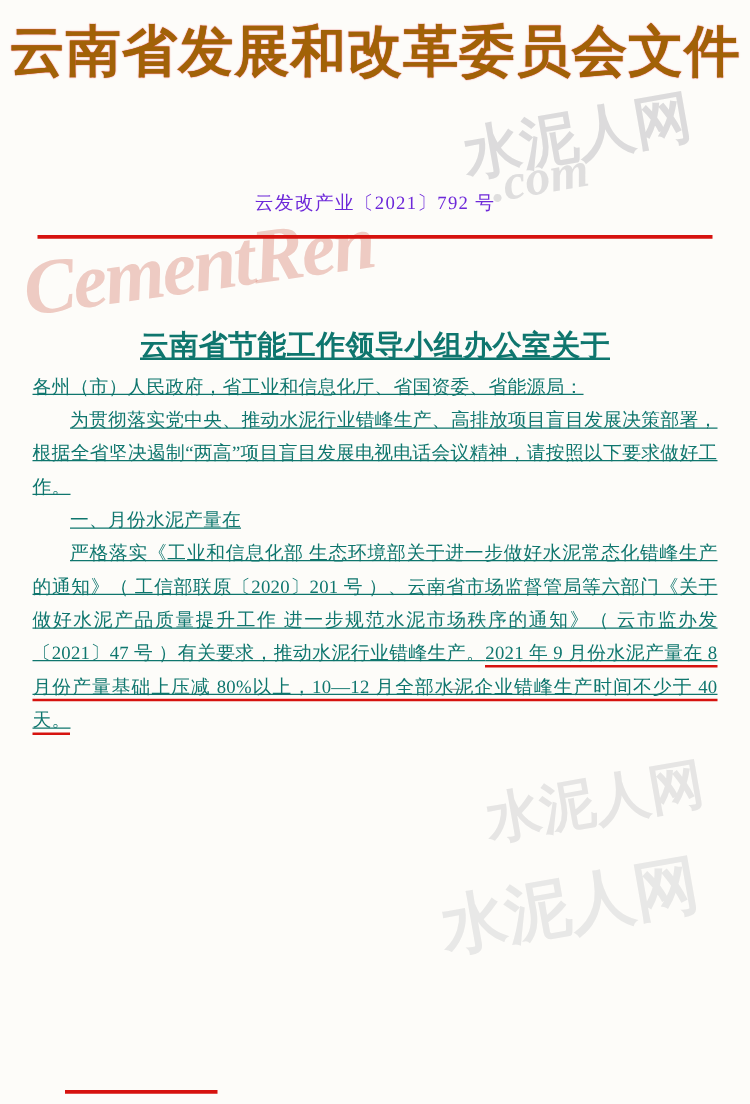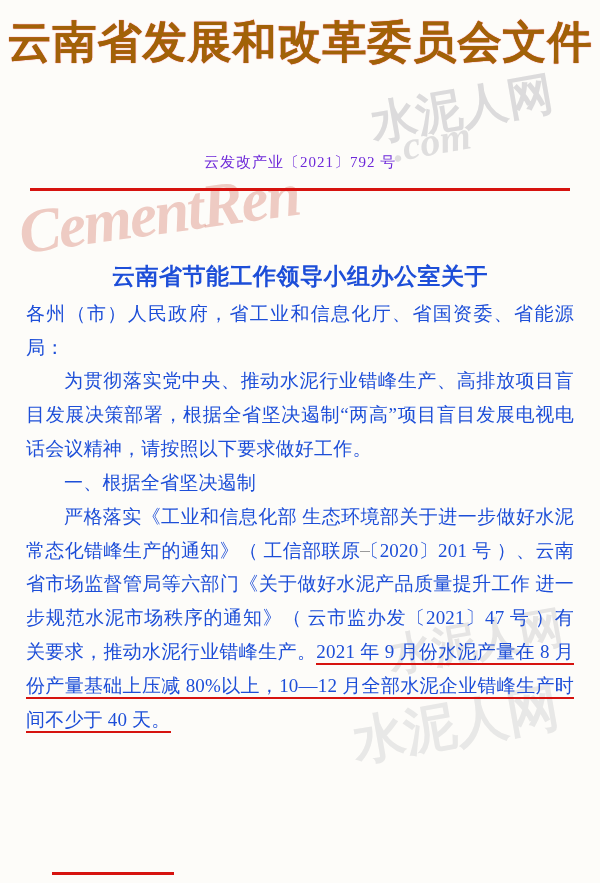--- a/index.html
+++ b/index.html
@@ -104,35 +104,36 @@
     margin: 16px 30px 0 30px;
     height: 3px;
     background: #d6130f;
   }
 
   
   .doc-body {
     position: relative;
     z-index: 3;
     padding: 0 26px;
-    color: #1d4ed8;
+    color: #0f766e;
+    text-decoration: underline;
   }
   .subject {
     text-align: center;
     font-size: 23px;
     font-weight: bold;
     line-height: 1.75;
     margin-top: 66px;
     letter-spacing: 0.5px;
   }
   .subject .line {
     display: block;
   }
   p.para {
-    font-size: 19px;
+    font-size: 15px;
     line-height: 1.78;
     margin: 0;
     letter-spacing: 0.2px;
     text-align: justify;
   }
   .addressee {
     margin-top: 22px;
   }
   .indent {
     text-indent: 2em;
@@ -186,21 +187,21 @@
   <div class="doc-body">
 
     <div class="subject">
       <span class="line">云南省节能工作领导小组办公室关于</span>
     </div>
 
     <p class="para addressee">各州（市）人民政府，省工业和信息化厅、省国资委、省能源局：</p>
 
     <p class="para indent">为贯彻落实党中央、推动水泥行业错峰生产、高排放项目盲目发展决策部署，根据全省坚决遏制“两高”项目盲目发展电视电话会议精神，请按照以下要求做好工作。</p>
 
-    <p class="para sec-head">一、根据全省坚决遏制</p>
+    <p class="para sec-head">一、月份水泥产量在</p>
 
 
     <p class="para indent"><span>严格落实《工业和信息化部 生态环境部关于进一步做好水泥常态化错峰生产的通知》（ 工信部联原〔2020〕201 号 ）、云南省市场监督管局等六部门《关于做好水泥产品质量提升工作 进一步规范水泥市场秩序的通知》（ 云市监办发〔2021〕47 号 ）有关要求，推动水泥行业错峰生产。</span><span class="underline-red">2021 年 9 月份水泥产量在 8 月份产量基础上压减 80%以上，10—12 月全部水泥企业错峰生产时间不少于 40 天。</span></p>
 
   </div>
 
   <div class="tiny-mark"></div>
   <div class="bottom-bar"></div>
 
 </div>

